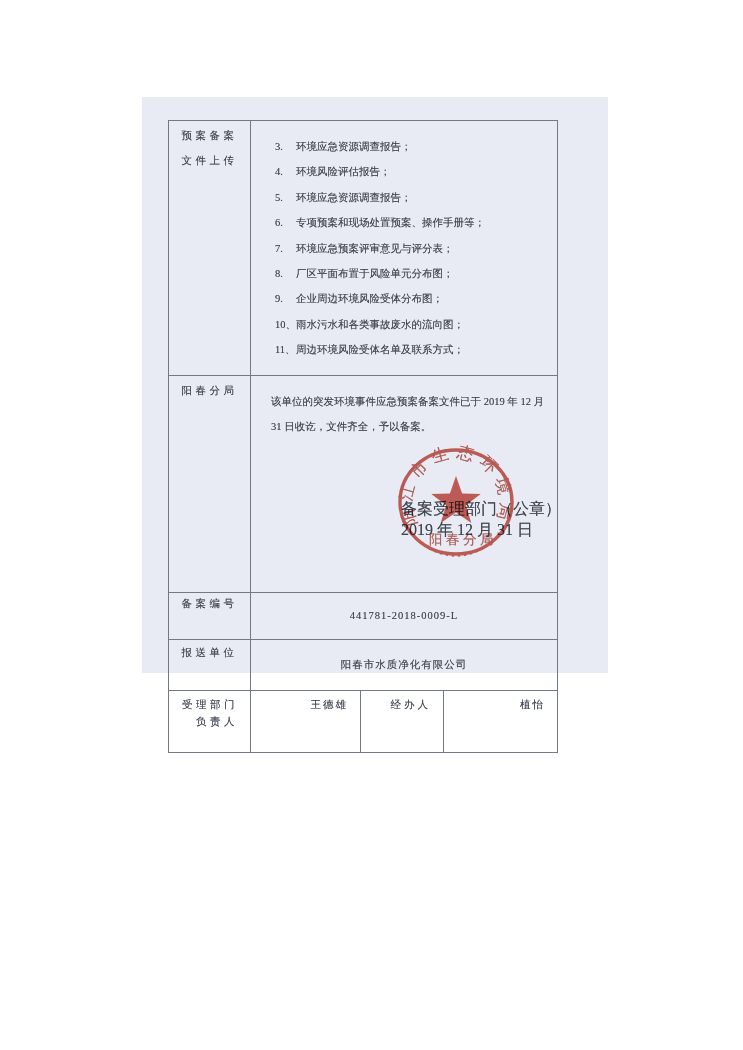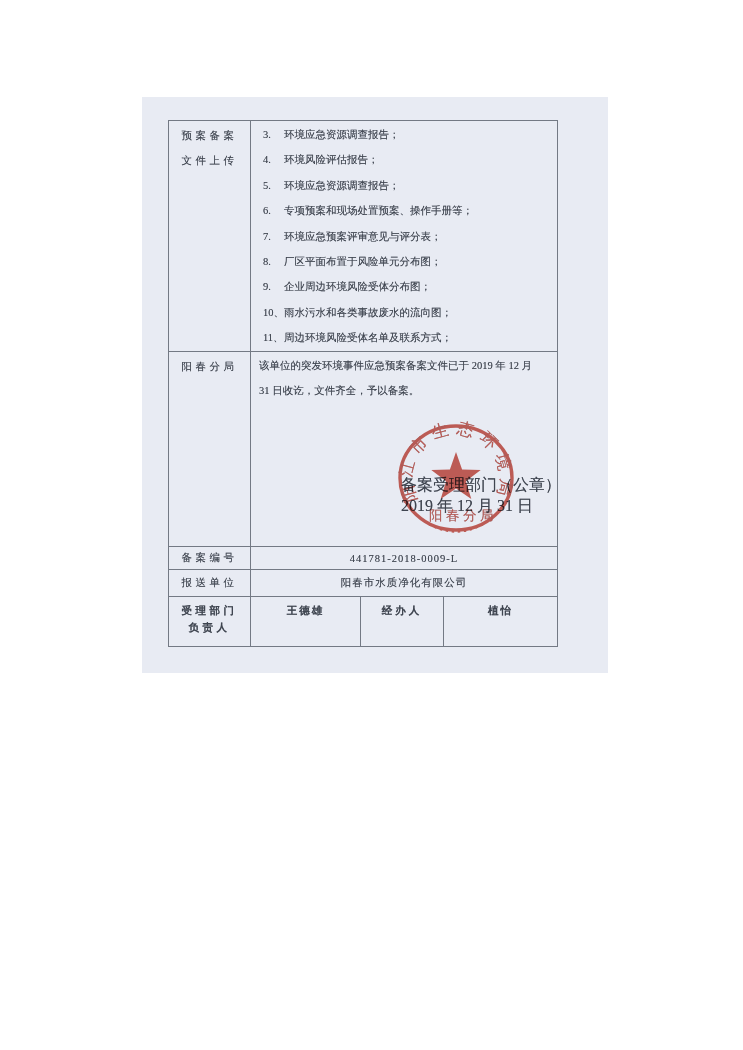--- a/index.html
+++ b/index.html
@@ -13,21 +13,21 @@
     background:#e8ebf3;
   }
   .doc-table{
     position:absolute;left:26px;top:23px;width:389px;
     border-collapse:collapse;table-layout:fixed;
   }
   .doc-table td{
     border:1px solid #737984;
     font-size:10.5px;
     vertical-align:top;
-    padding:0;
+    padding:12px;
     color:#3f4550;
     text-shadow:0 0 0.6px rgba(63,69,80,0.55);
   }
   .label-cell{
     text-align:center;
     letter-spacing:3.5px;
     line-height:25.4px;
     padding-top:2px !important;
   }
   .label-cell div{white-space:nowrap;}
@@ -45,21 +45,21 @@
   }
   .stamp-svg{
     position:absolute;left:130px;top:51px;width:150px;height:150px;
     opacity:0.85;
     mix-blend-mode:multiply;
   }
   
   .value-cell{text-align:center;vertical-align:middle !important;letter-spacing:1px;white-space:nowrap;}
   .row-number td{height:22px;}
   .row-unit td{height:26px;}
-  .row-handler td{height:44px;text-align:center;padding-top:5px !important;line-height:17px;font-weight:bold;}
+  .row-handler td{height:44px;text-align:right;padding-top:5px !important;line-height:17px;}
   .row-handler .label-cell{padding-top:5px !important;line-height:17px;}
   .name-cell{letter-spacing:2px;margin-left:17px;}
   .small-label{letter-spacing:3px;margin-left:28px;}
   .row-upload td{height:228px;}
   .row-opinion td{height:192px;}
 </style>
 </head>
 <body>
 
 <div class="scan-page">

